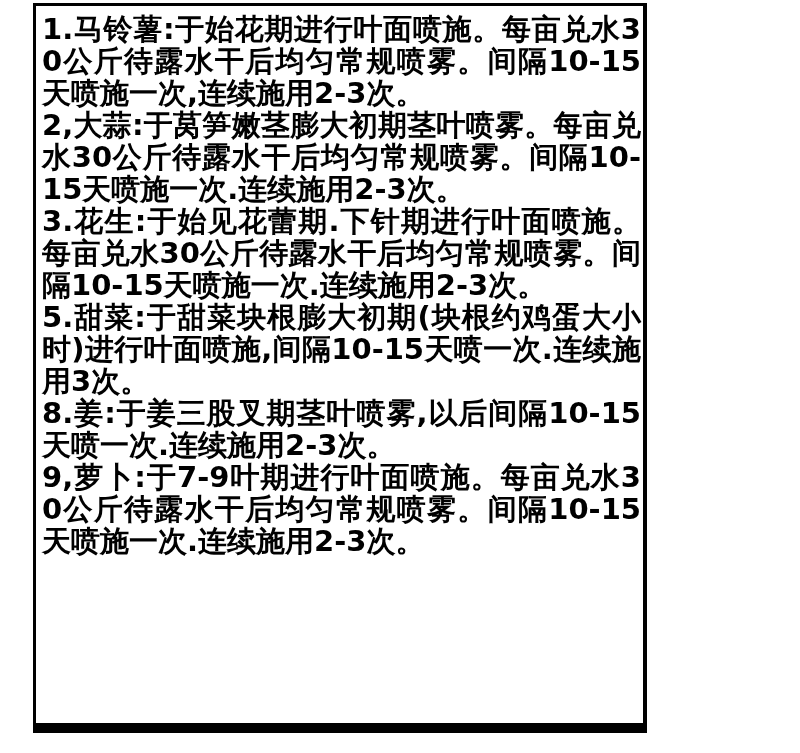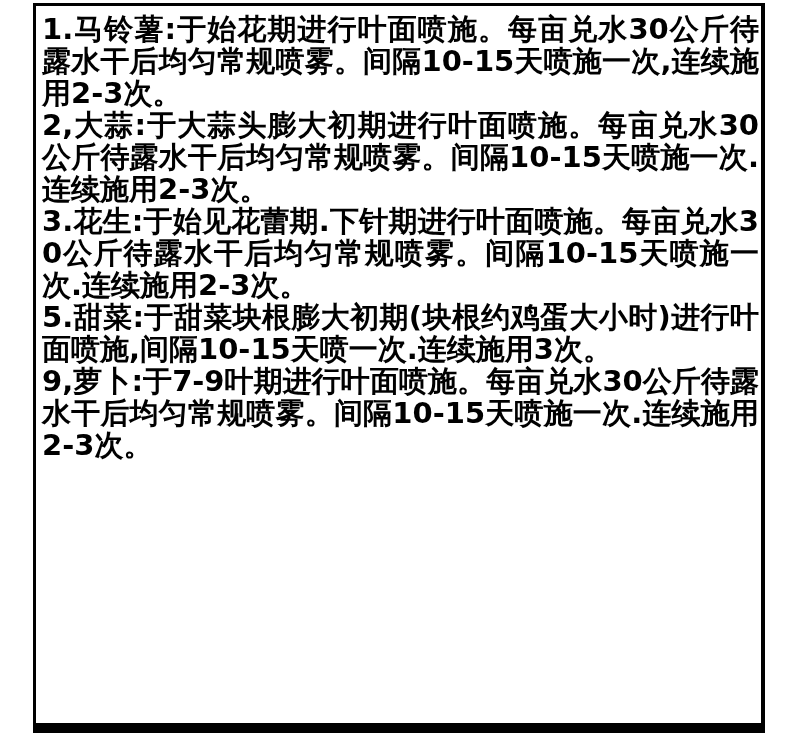--- a/index.html
+++ b/index.html
@@ -12,21 +12,21 @@
     width: 800px;
     height: 753px;
     background: #ffffff;
     overflow: hidden;
     font-family: "DejaVu Sans", sans-serif;
   }
   .label-box {
     position: absolute;
     left: 33px;
     top: 3px;
-    width: 732px;
+    width: 614px;
     height: 730px;
     box-sizing: border-box;
     background: #ffffff;
     border: 3px solid #000000;
     border-right-width: 4px;
     border-bottom-width: 10px;
     padding: 7px 2px 0 6px;
     overflow: hidden;
   }
   .instruction {
@@ -45,26 +45,27 @@
   }
 </style>
 </head>
 <body>
 
 <div class="page">
   <div class="label-box">
 
     <p class="instruction"><span>1.</span><span>马铃薯</span><span>:</span><span>于始花期进行叶面喷施。每亩兑水30公斤待露水干后均匀常规喷雾。间隔10-15天喷施一次,连续施用2-3次。</span></p>
 
-    <p class="instruction"><span>2,</span><span>大蒜</span><span>:</span><span>于大蒜头膨大初期进行叶面喷施。每亩兑水30公斤待露水干后均匀常规喷雾。间隔10-15天喷施一次.连续施用2-3次。</span></p>
+    <p class="instruction"><span>2,</span><span>大蒜</span><span>:</span><span>于莴笋嫩茎膨大初期茎叶喷雾。每亩兑水30公斤待露水干后均匀常规喷雾。间隔10-15天喷施一次.连续施用2-3次。</span></p>
 
     <p class="instruction"><span>3.</span><span>花生</span><span>:</span><span>于始见花蕾期.下针期进行叶面喷施。每亩兑水30公斤待露水干后均匀常规喷雾。间隔10-15天喷施一次.连续施用2-3次。</span></p>
 
 
     <p class="instruction"><span>5.</span><span>甜菜</span><span>:</span><span>于甜菜块根膨大初期(块根约鸡蛋大小时)进行叶面喷施,间隔10-15天喷一次.连续施用3次。</span></p>
 
 
 
+    <p class="instruction"><span>8.</span><span>姜</span><span>:</span><span>于姜三股叉期茎叶喷雾,以后间隔10-15天喷一次.连续施用2-3次。</span></p>
 
     <p class="instruction"><span>9,</span><span>萝卜</span><span>:</span><span>于7-9叶期进行叶面喷施。每亩兑水30公斤待露水干后均匀常规喷雾。间隔10-15天喷施一次.连续施用2-3次。</span></p>
 
   </div>
 </div>
 
 </body></html>

